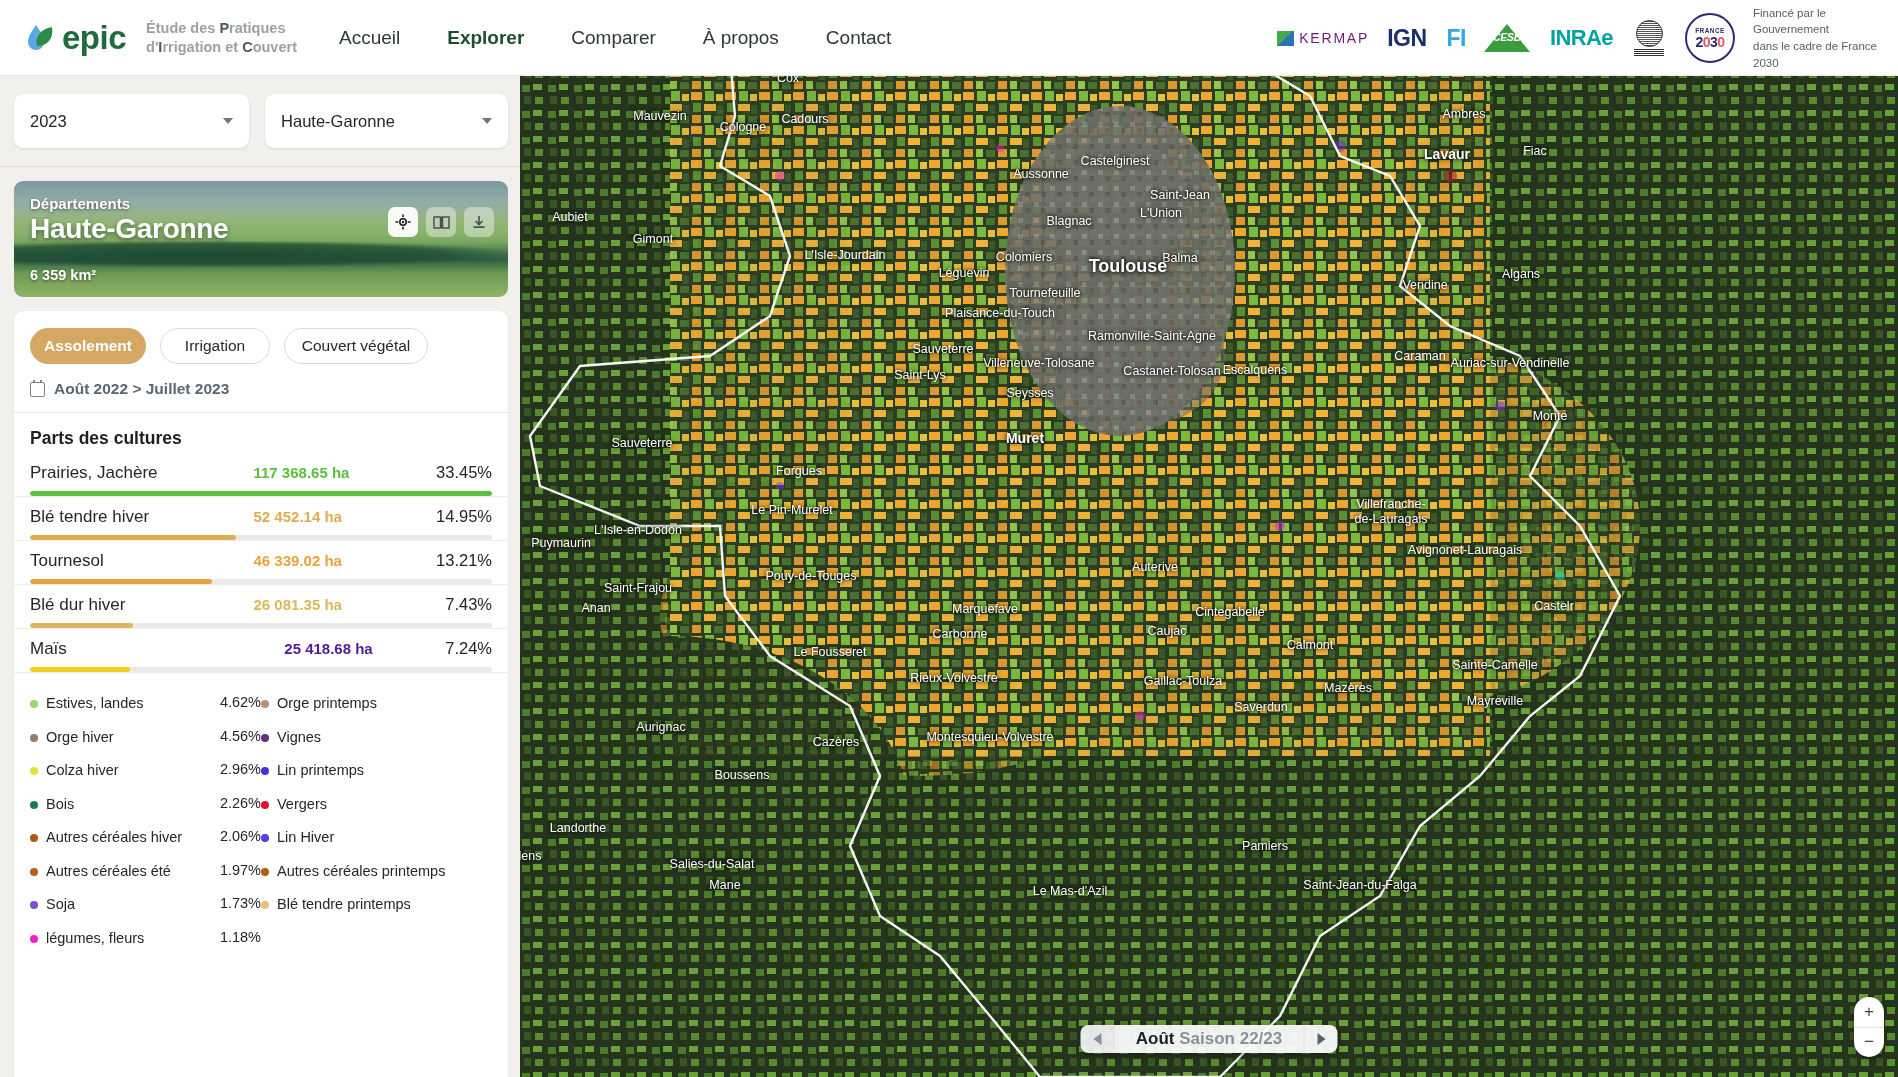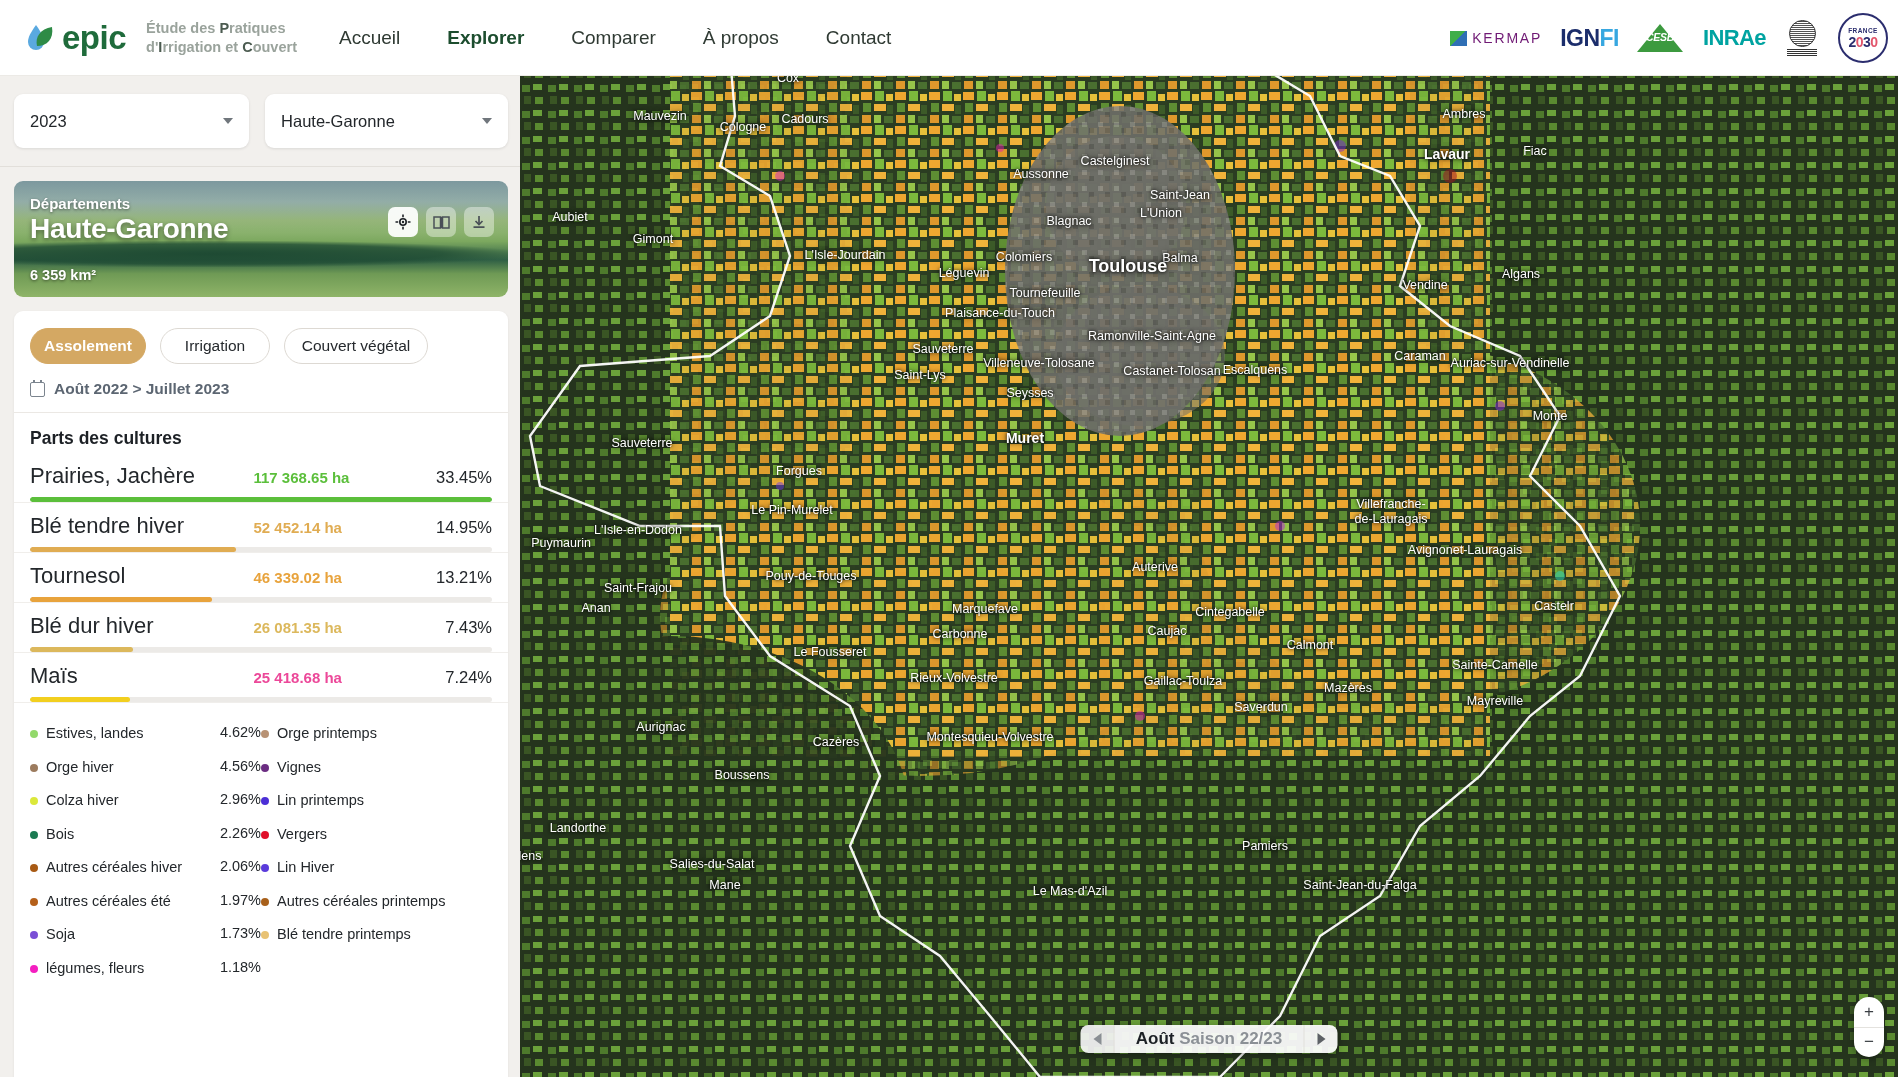--- a/index.html
+++ b/index.html
@@ -36,21 +36,21 @@
     position: absolute; right: 10px; top: 0; height: 76px;
     display: flex; align-items: center; gap: 18px;
   }
   .plogo { display: flex; align-items: center; height: 34px; }
   .kermap-sq {
     width: 17px; height: 15px; margin-right: 5px;
     background: linear-gradient(135deg,#3fae49 0%,#3fae49 48%,#2f6fb5 48%,#2f6fb5 100%);
   }
   .kermap-txt { font-size: 14px; letter-spacing: 1.8px; color: #701a75; }
   .ignfi { font-size: 23px; font-weight: 800; letter-spacing: -0.5px; }
-  .ignfi .a { color: #1b2d6b; } .ignfi .b { color: #37a7e0; }
+  .ignfi .a { color: #1b2d6b; } .ignfi .b { color: #37a7e0; margin-left: 20px; }
   .cesbio-wrap { position: relative; width: 48px; height: 32px; }
   .cesbio-tri {
     position: absolute; left: 0; bottom: 2px; width: 0; height: 0;
     border-left: 23px solid transparent; border-right: 23px solid transparent;
     border-bottom: 28px solid #3c9a3f;
   }
   .cesbio-txt {
     position: absolute; left: 9px; top: 9px; font-size: 10.5px;
     font-weight: 800; font-style: italic; color: #ffffff; letter-spacing: -0.3px;
   }
@@ -157,21 +157,21 @@
   .sect-div { height: 1px; background: #ebe8e4; margin: 0 0 0 0; }
   .sect-title {
     font-size: 17.5px; font-weight: 700; color: #1d2126; padding: 15px 16px 4px 16px;
   }
 
   .crow { padding: 0 16px; }
   .crow-top {
     display: flex; align-items: baseline; justify-content: space-between;
     padding: 10px 0 8px 0;
   }
-  .crow-name { font-size: 22px; color: #23272b; flex: 0 0 auto; width: 215px; }
+  .crow-name { font-size: 17px; color: #23272b; flex: 0 0 auto; width: 215px; }
   .crow-ha { font-size: 15px; font-weight: 700; text-align: left; width: 150px; }
   .crow-pct { font-size: 16.5px; color: #23272b; text-align: right; width: 80px; }
   .bar-bg { height: 5px; background: #eceae7; border-radius: 3px; overflow: hidden; }
   .bar-fg { height: 5px; border-radius: 3px; }
   .row-sep { height: 1px; background: #f0eeeb; }
 
   .legend {
     display: flex; padding: 14px 16px 0 16px; gap: 0;
   }
   .lcol { width: 244px; }
@@ -277,20 +277,24 @@
         <span class="seal">
           <span class="seal-circle"></span>
             <span class="seal-bar"></span>
         </span>
       </div>
       <div class="plogo">
         <span class="fr2030">
           <span class="t1">FRANCE</span>
           <span class="t2"><span>2</span><i>0</i><span>3</span><i>0</i></span>
         </span>
+      </div>
+      <div class="fund-txt">
+        <div>Financé par le Gouvernement</div>
+        <div>dans le cadre de France 2030</div>
       </div>
     </div>
   </div>
 
   <div class="map">
     <div class="map-canvas">
       <svg width="1378" height="1021" viewBox="0 0 1378 1021" preserveAspectRatio="none">
         <defs>
           <pattern id="crops" width="34" height="34" patternUnits="userSpaceOnUse">
             <rect width="34" height="34" fill="#2b3d22"></rect>
@@ -544,21 +548,21 @@
               <div class="crow-pct">7.43%</div>
             </div>
             <div class="bar-bg">
               <div class="bar-fg" style="width: 22.2123%; background: rgb(220, 184, 92);"></div>
             </div>
           </div>
           <div class="row-sep"></div>
           <div class="crow">
             <div class="crow-top">
               <div class="crow-name">Maïs</div>
-              <div class="crow-ha" style="color: #ec4899;">25 418.68 ha</div>
+              <div class="crow-ha" style="color: #4c1d95; text-align: center;">25 418.68 ha</div>
               <div class="crow-pct">7.24%</div>
             </div>
             <div class="bar-bg">
               <div class="bar-fg" style="width: 21.6442%; background: rgb(242, 207, 31);"></div>
             </div>
           </div>
           <div class="row-sep"></div>
         </div>
 
       <div class="legend">

